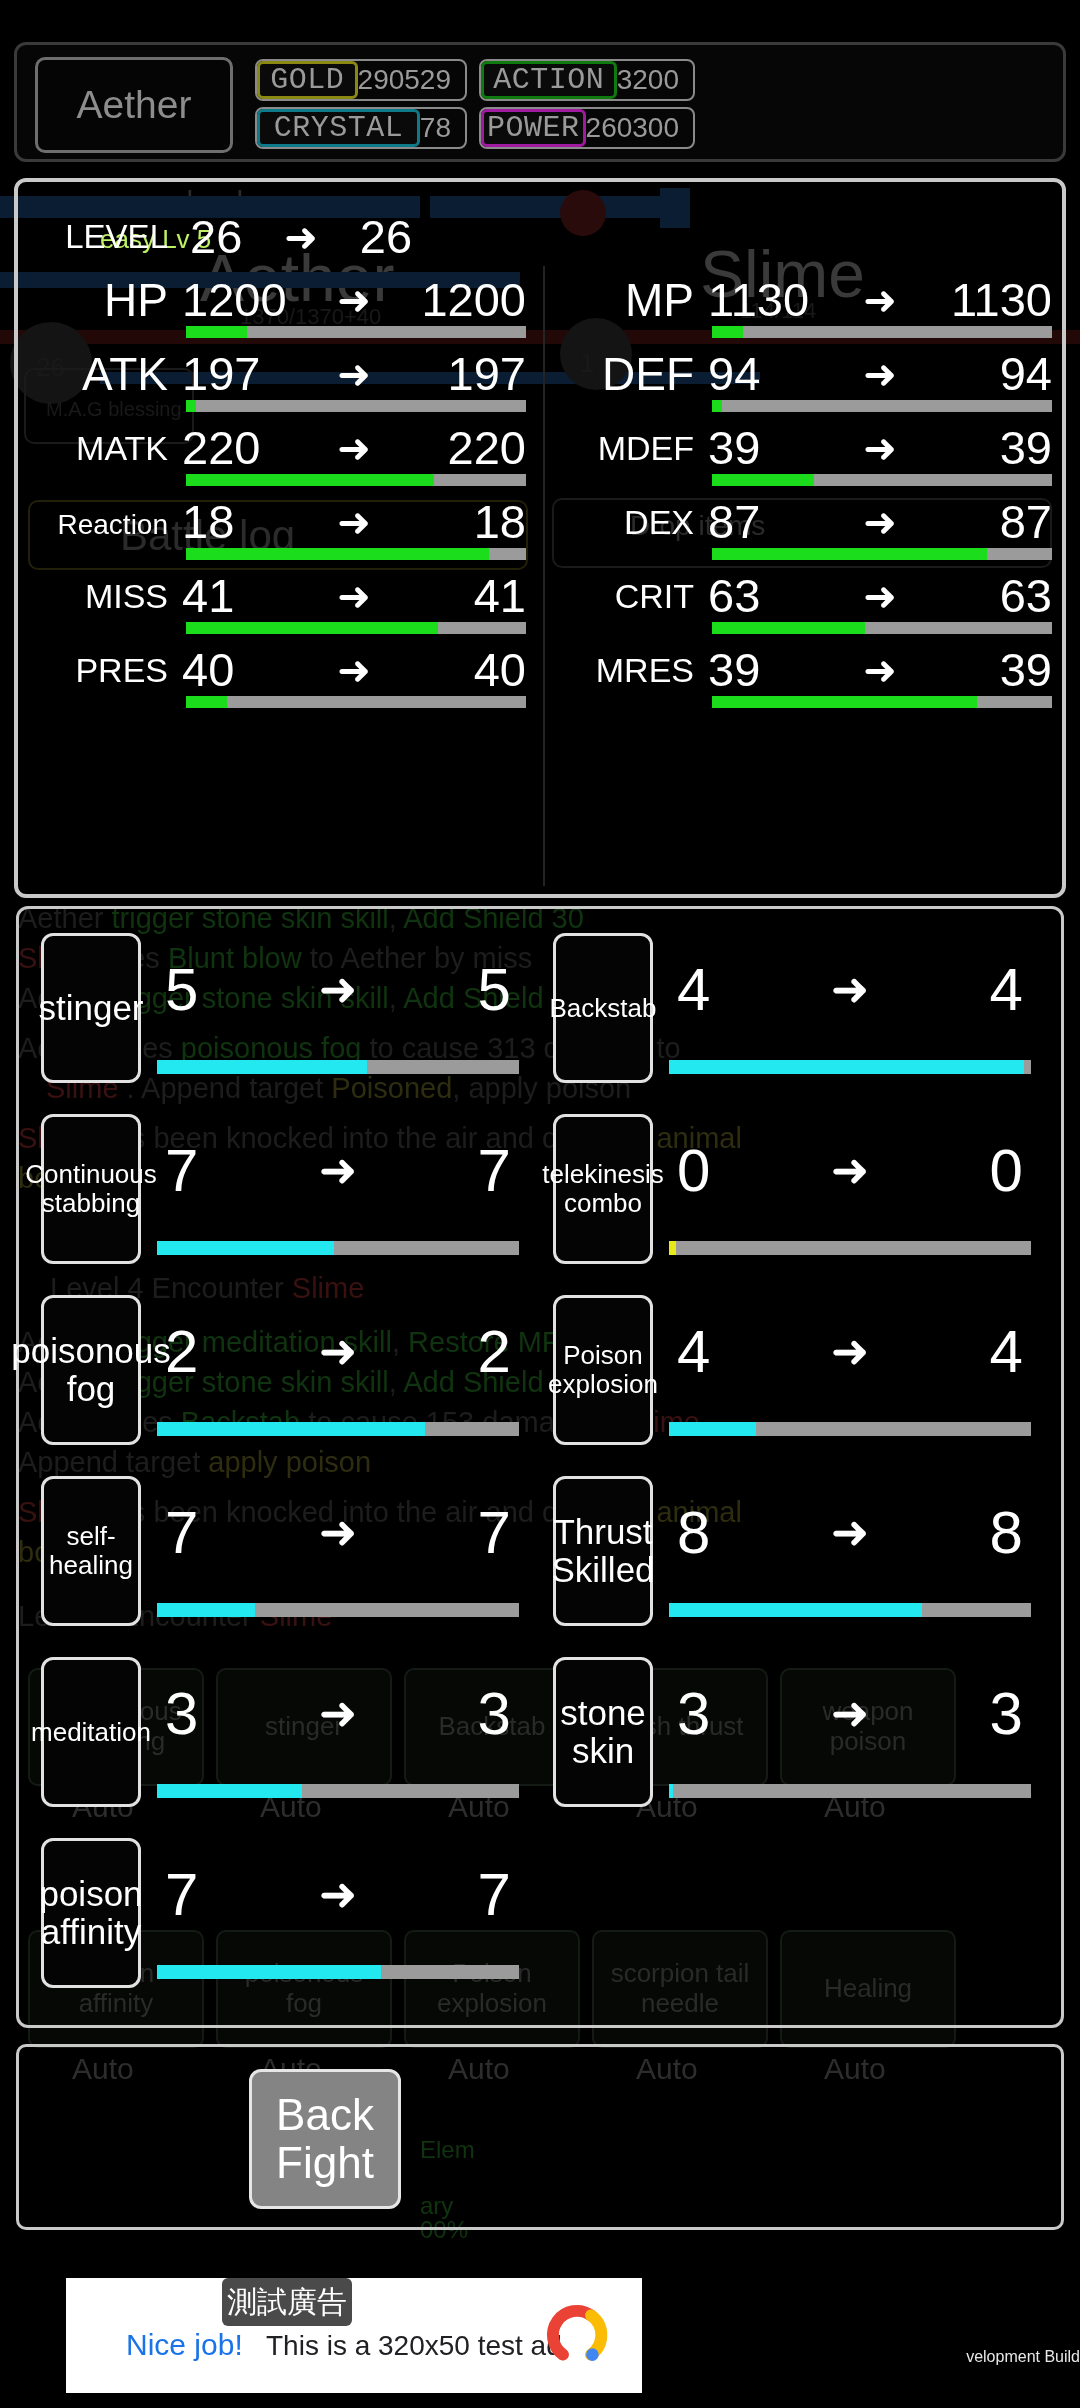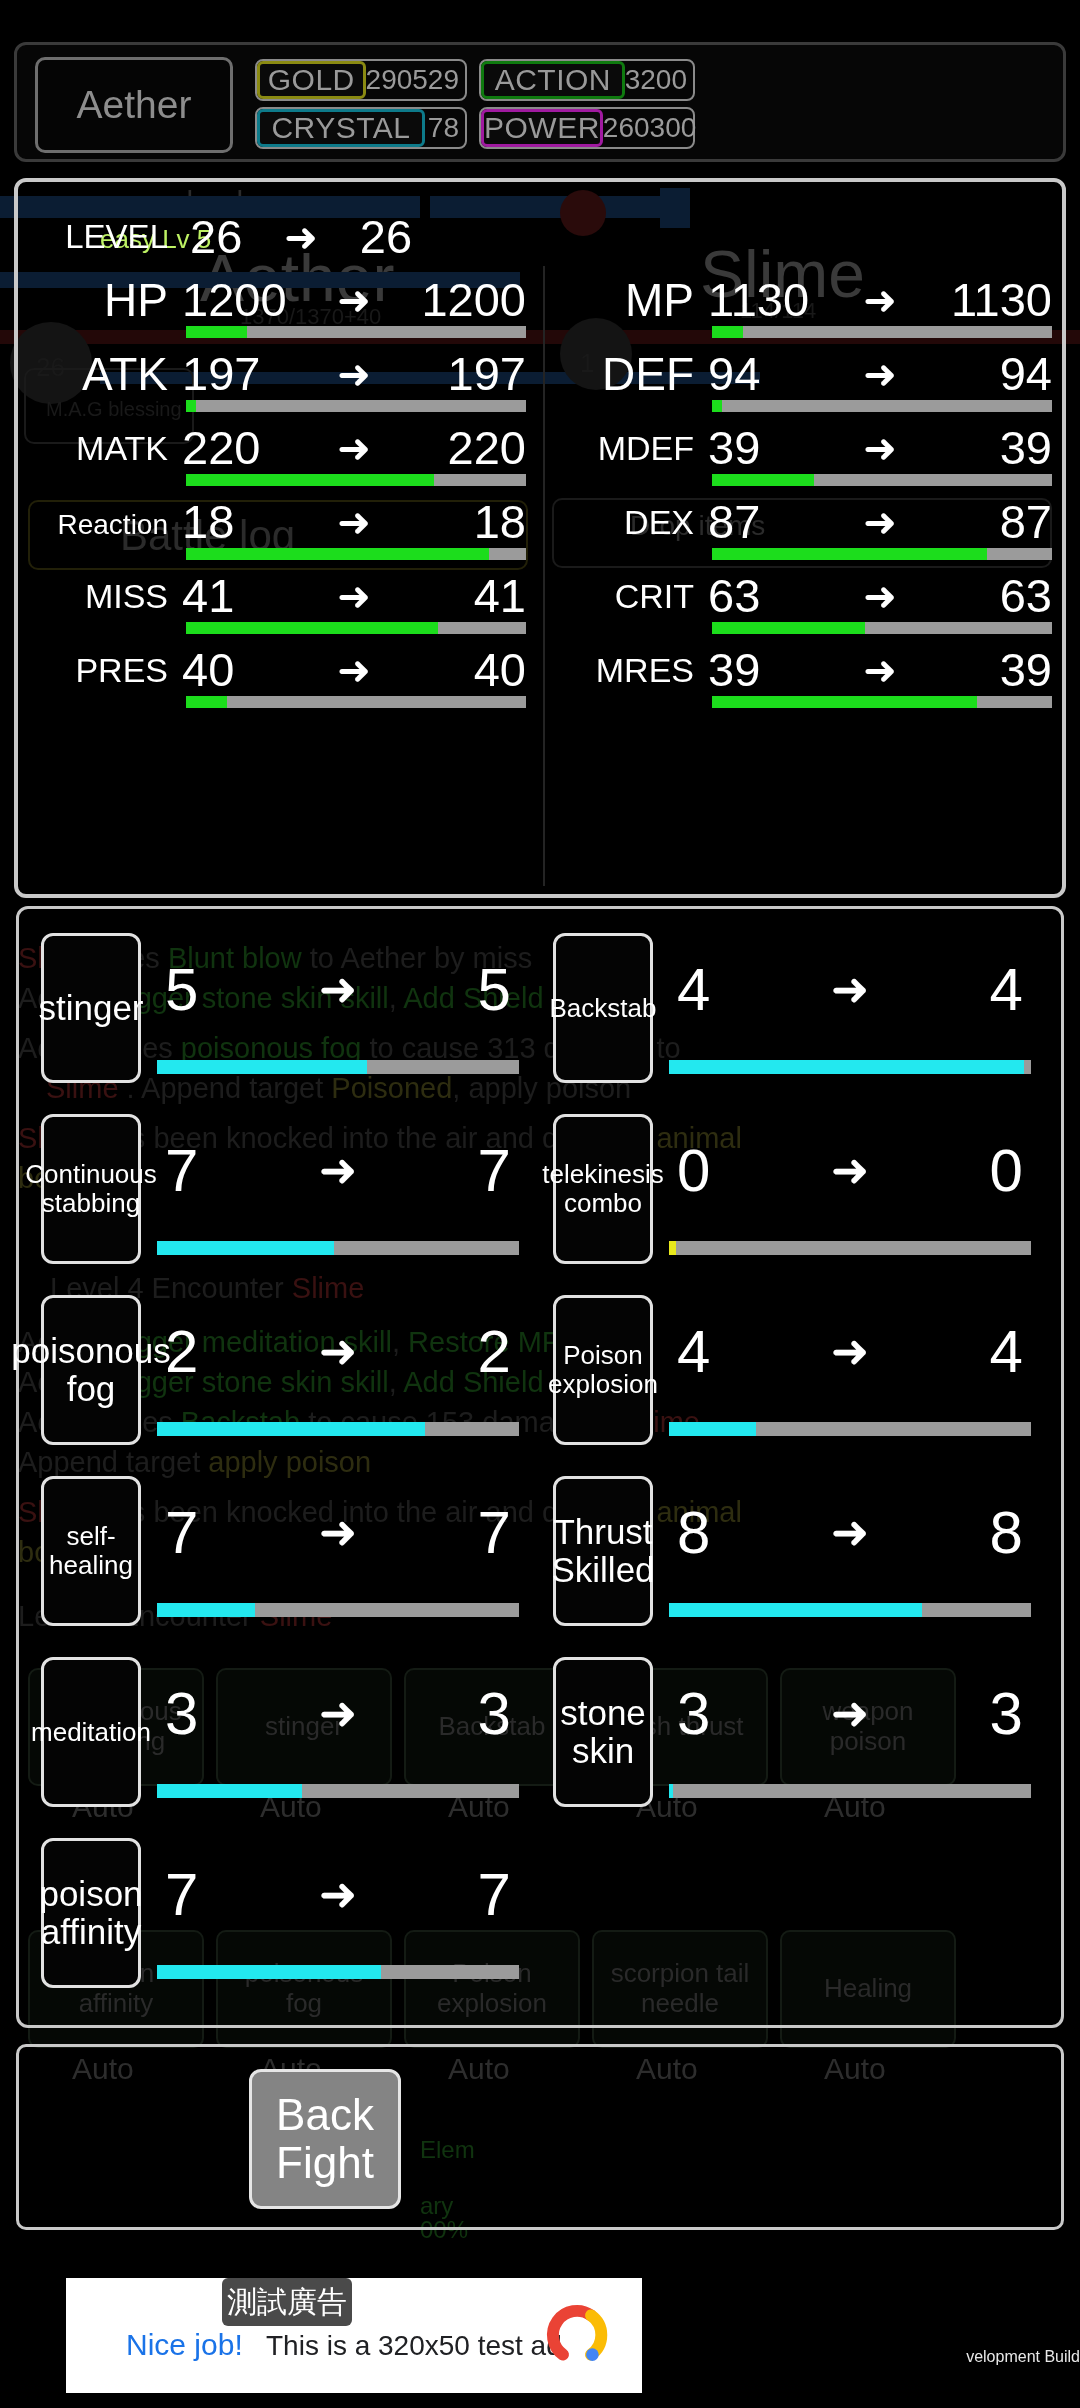--- a/index.html
+++ b/index.html
@@ -50,25 +50,25 @@
   }
   .hero-name { color:#8d8d8d; font-size:39px; }
 
   .res-cell {
     position:absolute; height:42px; border:2px solid #8a8a8a;
     border-radius:8px; background:#060606; display:flex; align-items:stretch;
   }
   .res-label {
     display:flex; align-items:center; justify-content:center;
     border-radius:6px; background:#0a0a0a; color:#9a9a9a;
-    font-size:30px; letter-spacing:.5px;
+    font-size:30px; letter-spacing:.5px;font-family:Liberation Mono, monospace;
   }
   .res-val {
     flex:1; display:flex; align-items:center; justify-content:flex-end;
-    padding-right:6px; color:#9a9a9a; font-size:28px;
+    padding-right:14px; color:#9a9a9a; font-size:28px;
   }
 
   
   .stats-panel {
     position:absolute; left:14px; top:178px; width:1052px; height:720px;
     border:4px solid #c9c9c9; border-radius:12px; background:transparent; z-index:3;
   }
   .level-row {
     position:absolute; left:20px; top:26px; width:520px; height:58px;
     display:flex; align-items:center;
@@ -194,20 +194,21 @@
     <div class="g-cnt" style="left:580px; top:348px; font-size:26px;">1</div>
 
     <div class="g-panel" style="left:24px; top:368px; width:170px; height:76px;"></div>
     <div class="g-cnt" style="left:46px; top:398px; font-size:20px;">M.A.G blessing</div>
 
     <div class="g-panel-y" style="left:28px;  top:500px; width:500px; height:70px;"></div>
     <div class="g-panel" style="left:552px; top:498px; width:500px; height:70px;"></div>
     <div class="g-title" style="left:120px; top:512px; font-size:42px;">Battle log</div>
     <div class="g-title" style="left:630px; top:510px; font-size:28px;">Drop items</div>
 
+    <div class="g-log" style="left:18px; top:902px;">Aether  <span class="hl-g">trigger stone skin skill</span>, <span class="hl-g">Add Shield 30</span></div>
     <div class="g-log" style="left:18px; top:942px;"><span class="hl-r">Slime</span>  uses <span class="hl-g">Blunt blow</span> to Aether  by miss</div>
     <div class="g-log" style="left:18px; top:982px;">Aether  <span class="hl-g">trigger stone skin skill</span>, <span class="hl-g">Add Shield 30</span></div>
     <div class="g-log" style="left:18px; top:1032px;">Aether  uses <span class="hl-g">poisonous fog</span> to cause 313 damage to</div>
     <div class="g-log" style="left:18px; top:1072px;margin-left:28px;"><span class="hl-r">Slime</span> . Append target <span class="hl-y">Poisoned</span>, apply poison</div>
     <div class="g-log" style="left:18px; top:1122px;"><span class="hl-r">Slime</span>  has been knocked into the air and dropped <span class="hl-y">animal</span></div>
     <div class="g-log" style="left:18px; top:1162px;"><span class="hl-y">bones</span></div>
     <div class="g-log" style="left:18px; top:1272px;margin-left:32px;">Level 4 Encounter <span class="hl-r">Slime</span></div>
     <div class="g-log" style="left:18px; top:1326px;">Aether  <span class="hl-g">trigger meditation skill</span>, <span class="hl-g">Restore MP 60</span></div>
     <div class="g-log" style="left:18px; top:1366px;">Aether  <span class="hl-g">trigger stone skin skill</span>, <span class="hl-g">Add Shield 30</span></div>
     <div class="g-log" style="left:18px; top:1406px;">Aether  uses <span class="hl-g">Backstab</span> to cause 153 damage to <span class="hl-r">Slime</span> .</div>

